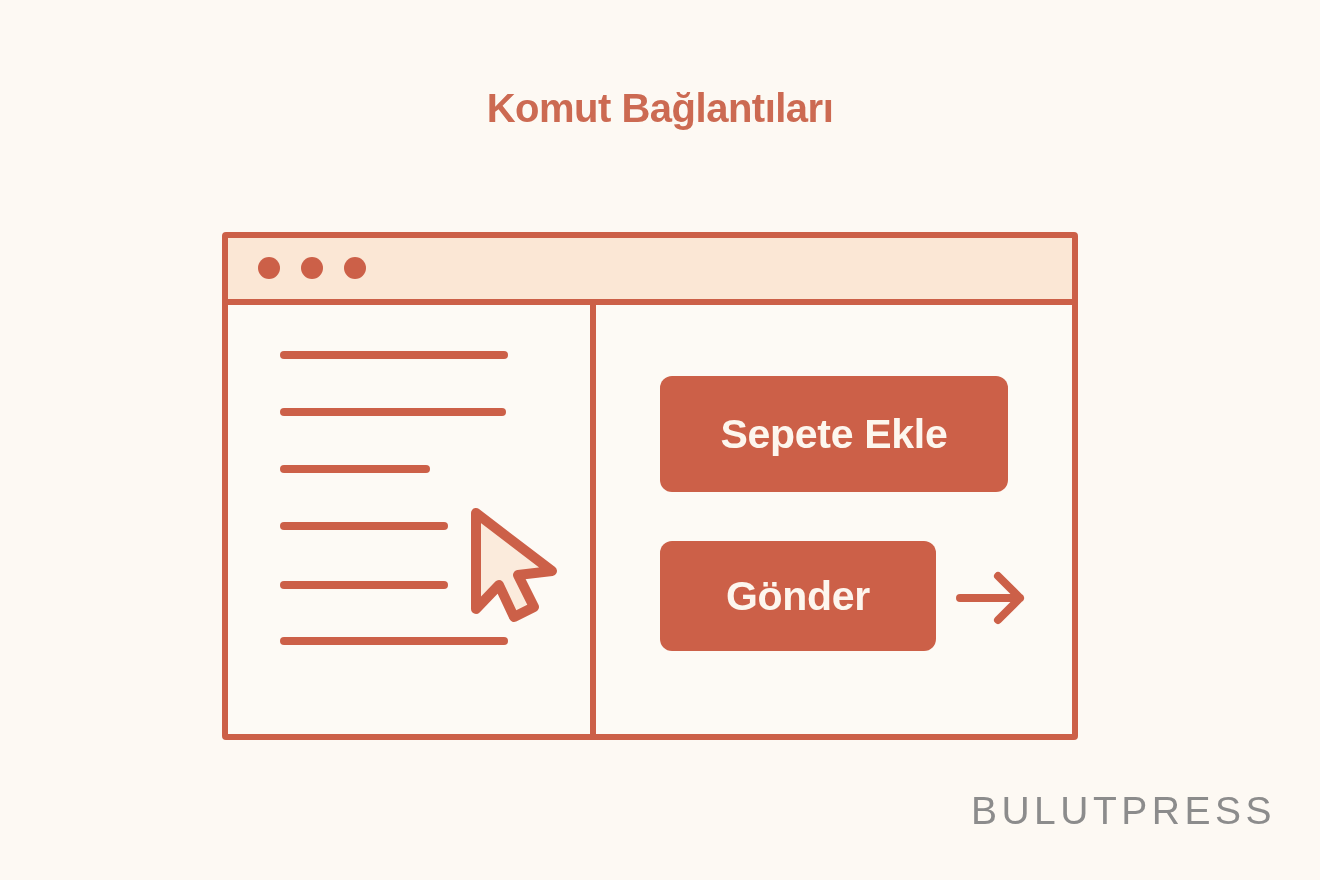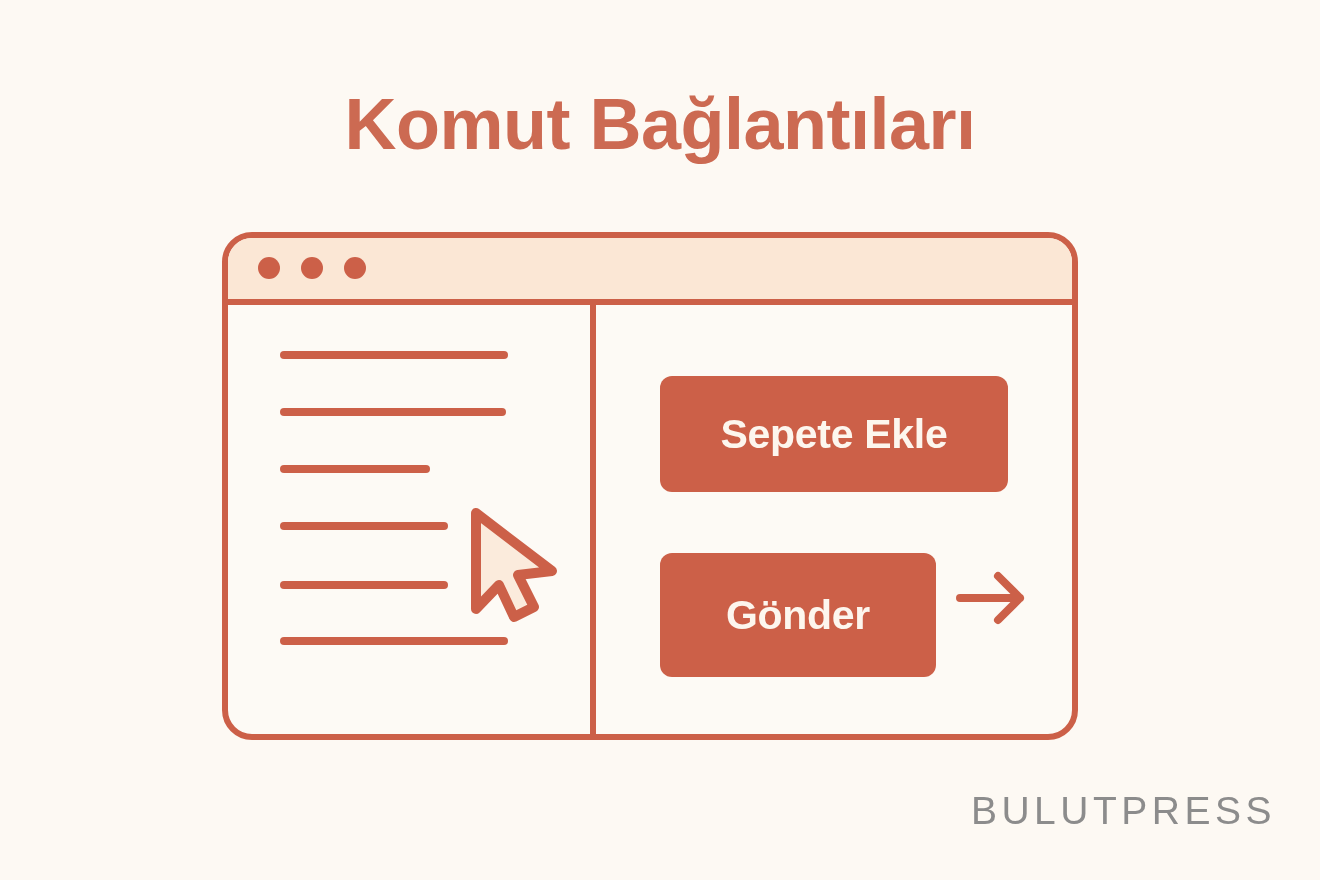--- a/index.html
+++ b/index.html
@@ -22,38 +22,38 @@
     height: 880px;
   }
 
   
   .page-title {
     position: absolute;
     left: 0;
     top: 88px;
     width: 1320px;
     text-align: center;
-    font-size: 72px;
+    font-size: 40px;
     font-weight: 700;
     letter-spacing: -0.5px;
     color: #CC6A52;
     line-height: 1;
     white-space: nowrap;
   }
 
   
   .browser-window {
     position: absolute;
     left: 222px;
     top: 232px;
     width: 856px;
     height: 508px;
     box-sizing: border-box;
     border: 6px solid #CC6048;
-    border-radius: 30px;
+    border-radius: 4px;
     background: #FDFAF5;
     overflow: hidden;
   }
 
   .title-bar {
     position: absolute;
     left: 0;
     top: 0;
     width: 100%;
     height: 67px;
@@ -144,22 +144,21 @@
   .btn-cart {
     left: 64px;
     top: 71px;
     width: 348px;
     height: 116px;
   }
   .btn-send {
     left: 64px;
     top: 236px;
     width: 276px;
-    height: 124px;
-    margin-top: 12px;
+    height: 110px;
   }
 
   .arrow-icon {
     position: absolute;
     left: 360px;
     top: 264px;
     width: 72px;
     height: 58px;
   }
 

